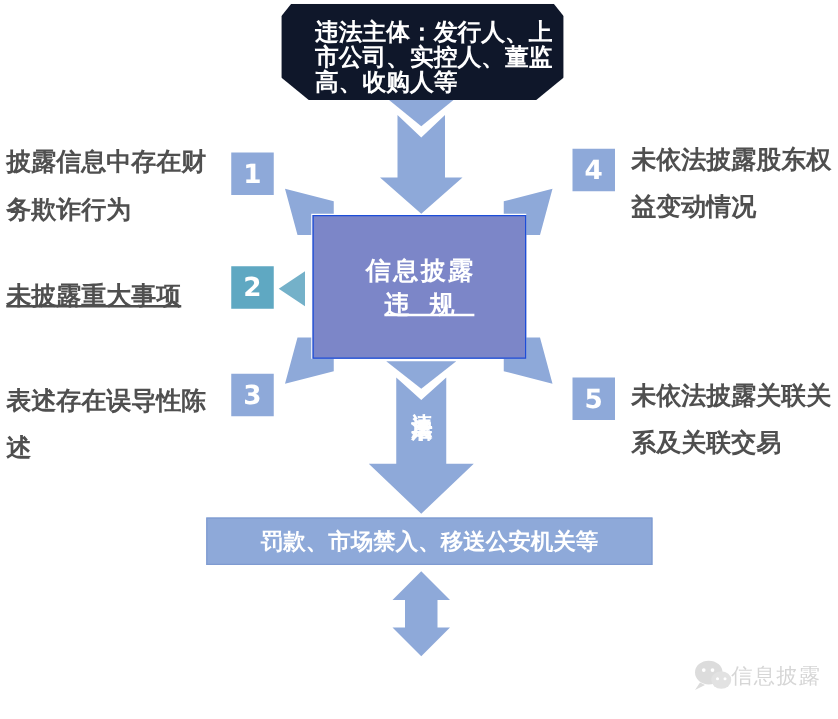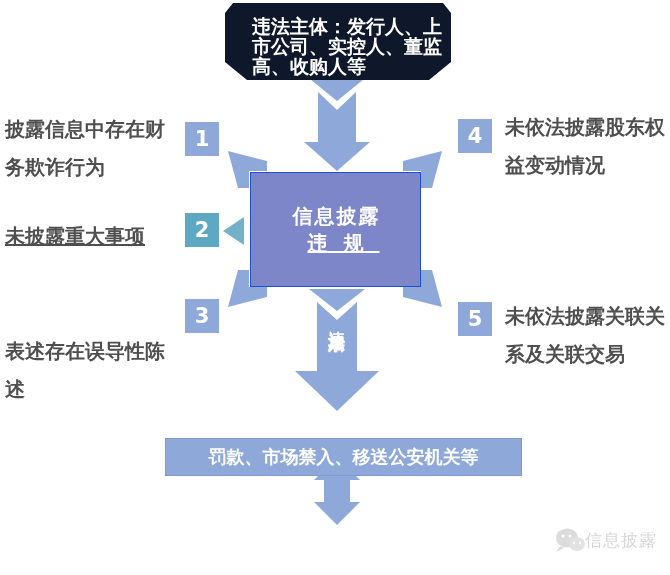--- a/index.html
+++ b/index.html
@@ -39,21 +39,21 @@
   .vert-label{
     left:327px;top:317px;width:21px;height:84px;
     writing-mode:vertical-rl;text-orientation:upright;
     color:#fff;font-weight:bold;font-size:17px;letter-spacing:2px;
     display:flex;align-items:center;justify-content:flex-start;
   }
   
   .penalty{
     background:#8EA9D9;border:1px solid #7F9BD1;box-sizing:border-box;
     display:flex;align-items:center;justify-content:center;
-    color:#fff;font-weight:bold;font-size:18px;margin-top:24px;
+    color:#fff;font-weight:bold;font-size:18px;
   }
   .penalty-1{left:165px;top:414px;width:357px;height:38px;}
   .penalty-2{left:178px;top:522px;width:330px;height:43px;}
   
   .watermark{
     left:585px;top:529px;color:#D6D6D6;font-size:17px;letter-spacing:1px;
   }
 </style>
 </head>
 <body>
@@ -106,21 +106,21 @@
     <span class="cb-line1">信息披露</span>
     <span class="cb-line2">违规</span>
   </div>
 
   <div class="abs item-text" style="left:5px;top:110px;">披露信息中存在财务欺诈行为</div>
   <div class="abs num-sq" style="left:185px;top:122px;">1</div>
 
   <div class="abs item-text" style="left:5px;top:217px;text-decoration:underline;">未披露重大事项</div>
   <div class="abs num-sq num-teal" style="left:185px;top:213px;">2</div>
 
-  <div class="abs item-text" style="left:5px;top:301px;margin-top:31px;">表述存在误导性陈述</div>
+  <div class="abs item-text" style="left:5px;top:301px;">表述存在误导性陈述</div>
   <div class="abs num-sq" style="left:185px;top:299px;">3</div>
 
   <div class="abs num-sq" style="left:458px;top:119px;">4</div>
   <div class="abs item-text" style="left:505px;top:108px;">未依法披露股东权益变动情况</div>
 
   <div class="abs num-sq" style="left:458px;top:302px;">5</div>
   <div class="abs item-text" style="left:505px;top:297px;">未依法披露关联关系及关联交易</div>
 
   <div class="abs vert-label">违法后果</div>
 

